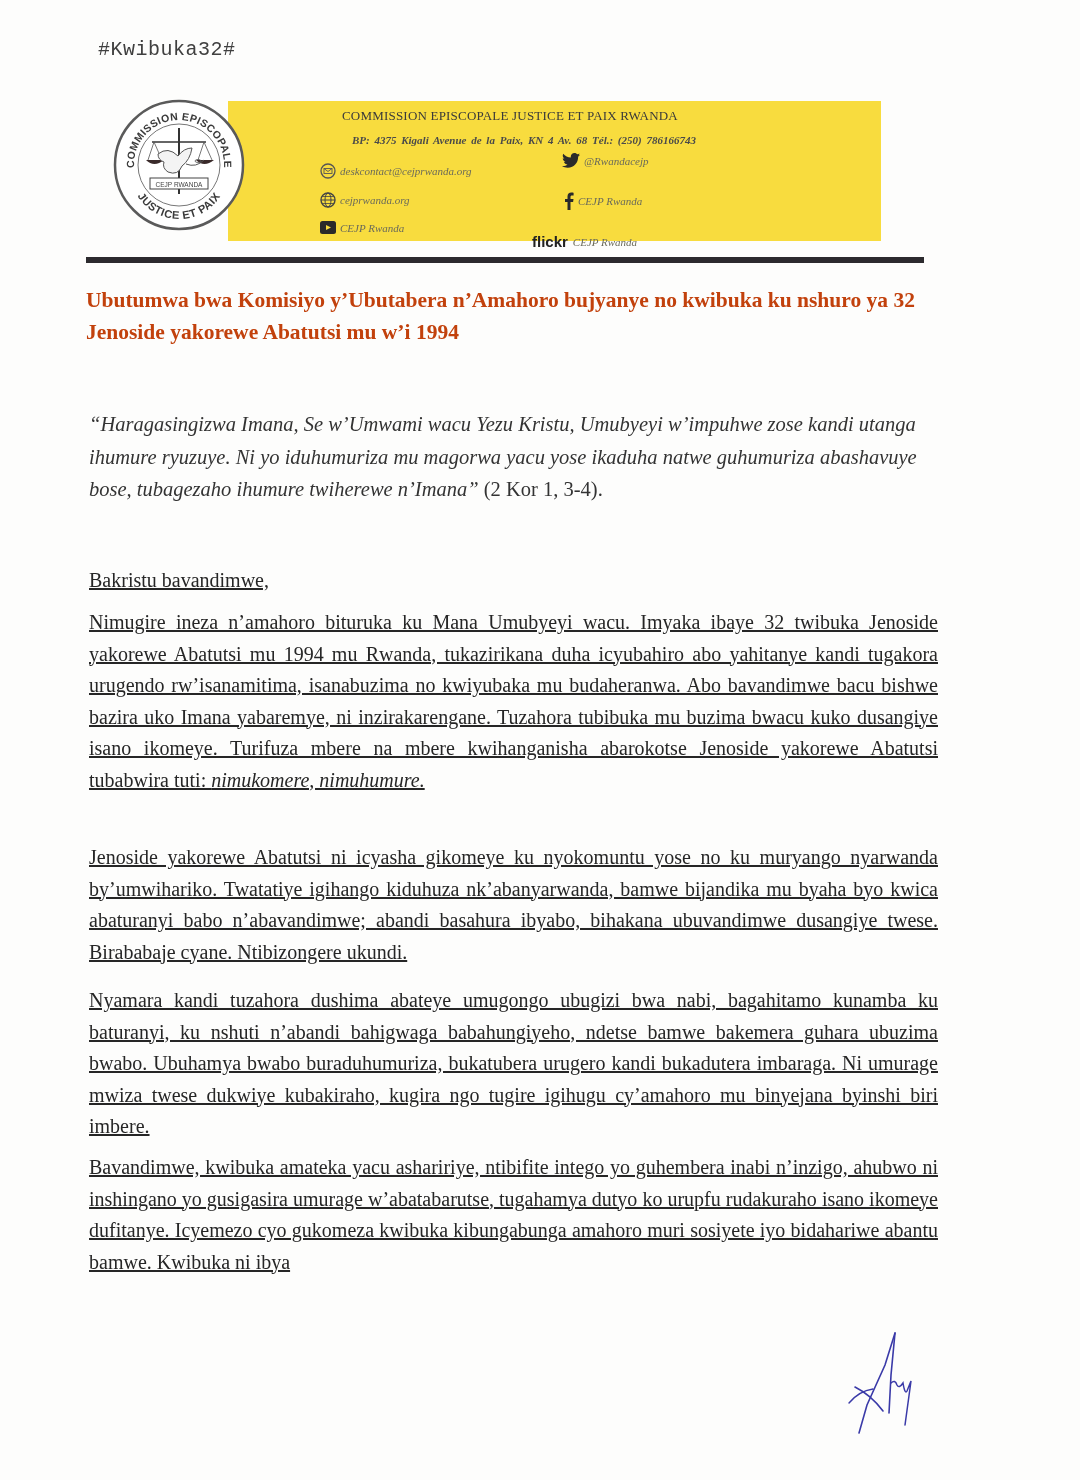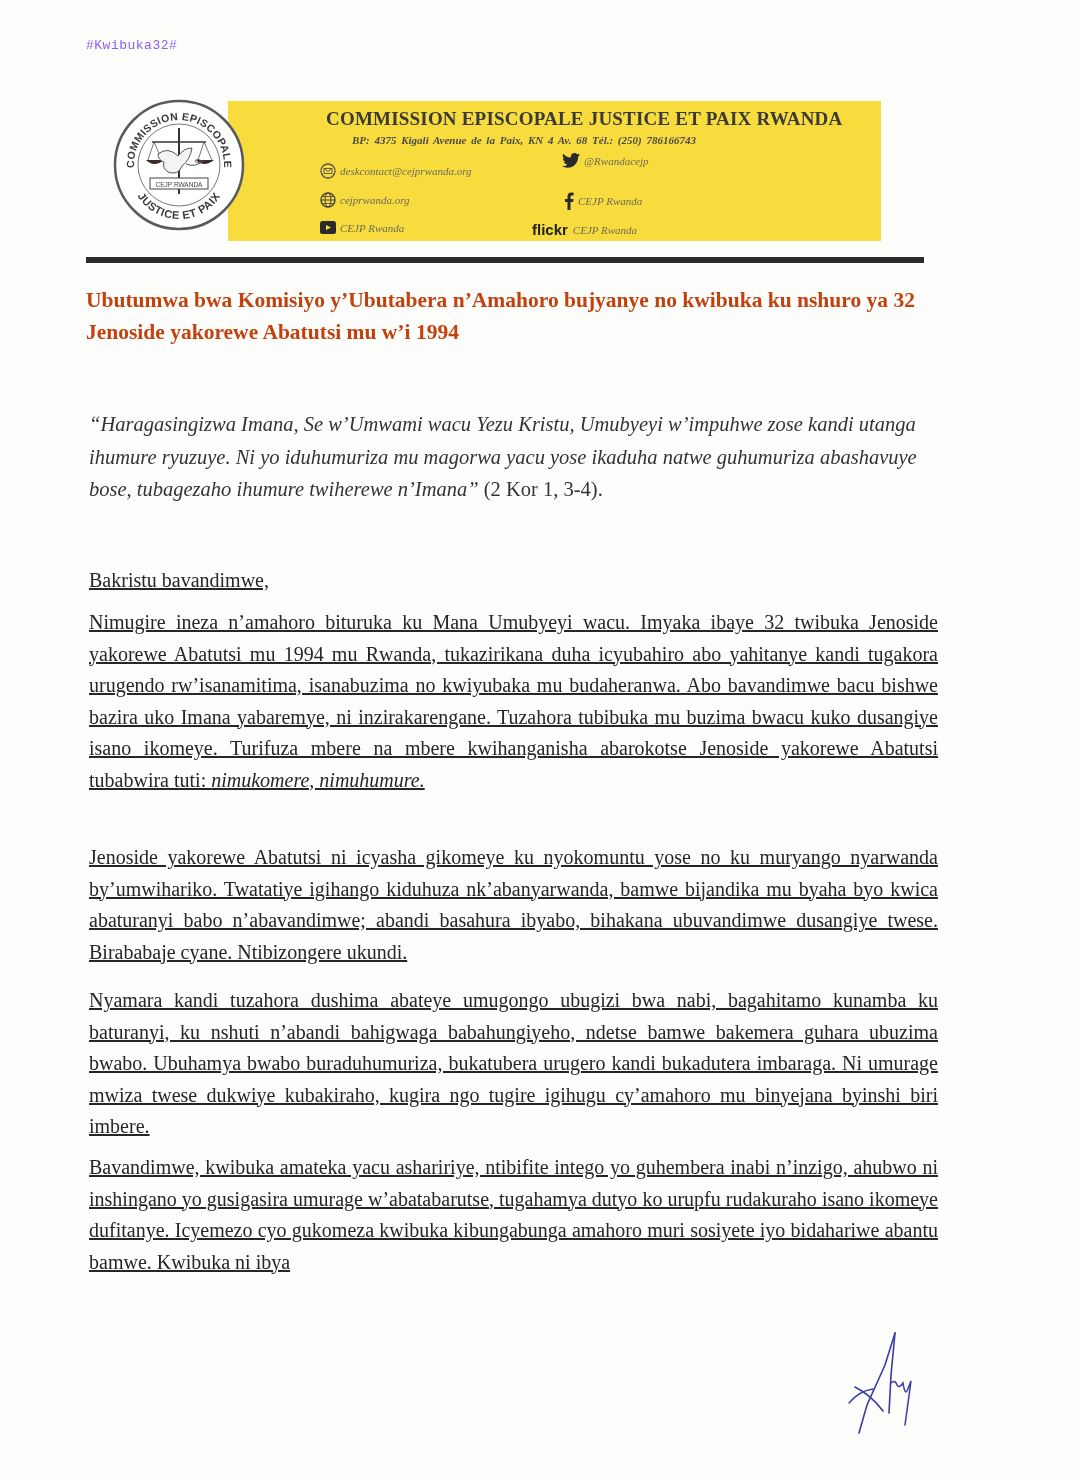--- a/index.html
+++ b/index.html
@@ -5,58 +5,58 @@
     html, body { margin: 0; padding: 0; }
     body {
       width: 1080px; height: 1480px;
       background: #fdfdfc;
       position: relative;
       overflow: hidden;
       font-family: "Liberation Serif", serif;
       color: #262626;
     }
     .hashtag {
-      position: absolute; left: 86px; top: 38px;
+      position: absolute; left: 98px; top: 38px;
       font-family: "Liberation Mono", monospace;
-      font-size: 13px; color: #8b5cf6;
+      font-size: 20px; color: #404040;
       letter-spacing: 0.5px;
     }
     .banner {
       position: absolute; left: 228px; top: 101px;
       width: 653px; height: 140px;
       background: #f8dc3e;
     }
     .logo {
       position: absolute; left: 112px; top: 98px;
       width: 134px; height: 134px;
       z-index: 2;
     }
     .org-name {
-      position: absolute; left: 326px; top: 108px;
-      font-size: 19px; font-weight: bold; color: #3a3a3a;
+      position: absolute; left: 342px; top: 108px;
+      font-size: 13px; font-weight: normal; color: #3a3a3a;
       letter-spacing: 0.2px;
       white-space: nowrap;
     }
     .org-address {
       position: absolute; left: 352px; top: 134px;
       font-size: 11px; font-style: italic; font-weight: bold; color: #4a4a4a;
       white-space: nowrap; word-spacing: 2px;
     }
     .contact {
       position: absolute; display: flex; align-items: center;
       font-size: 11px; font-style: italic; color: #6a6a5a;
       white-space: nowrap;
     }
     .contact .ic { display: inline-flex; align-items: center; justify-content: center; margin-right: 4px; }
     .c-email { left: 320px; top: 163px; }
     .c-web { left: 320px; top: 192px; justify-content: flex-end; }
     .c-yt { left: 320px; top: 221px; }
     .c-tw { left: 562px; top: 153px; }
     .c-fb { left: 564px; top: 192px; }
-    .c-fl { left: 532px; top: 221px; text-align: right; }
+    .c-fl { left: 532px; top: 233px; text-align: right; }
     .flickr-word {
       font-family: "Liberation Sans", sans-serif;
       font-style: normal; font-weight: bold; font-size: 15px; color: #222;
       margin-right: 5px;
     }
     .rule {
       position: absolute; left: 86px; top: 257px;
       width: 838px; height: 6px;
       background: #2c2a2e;
     }

